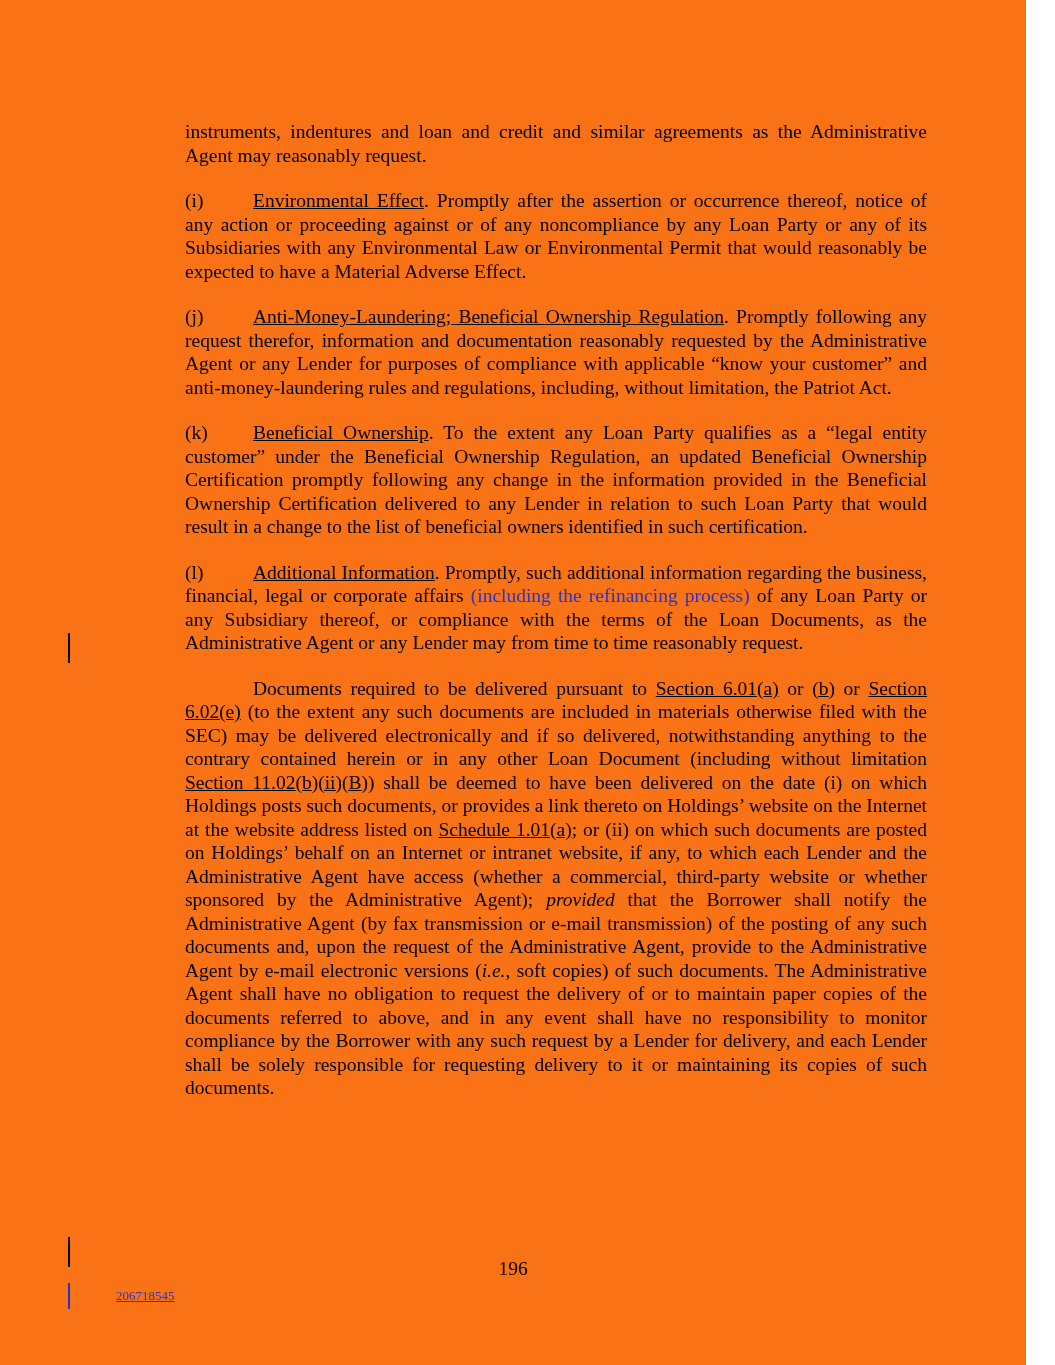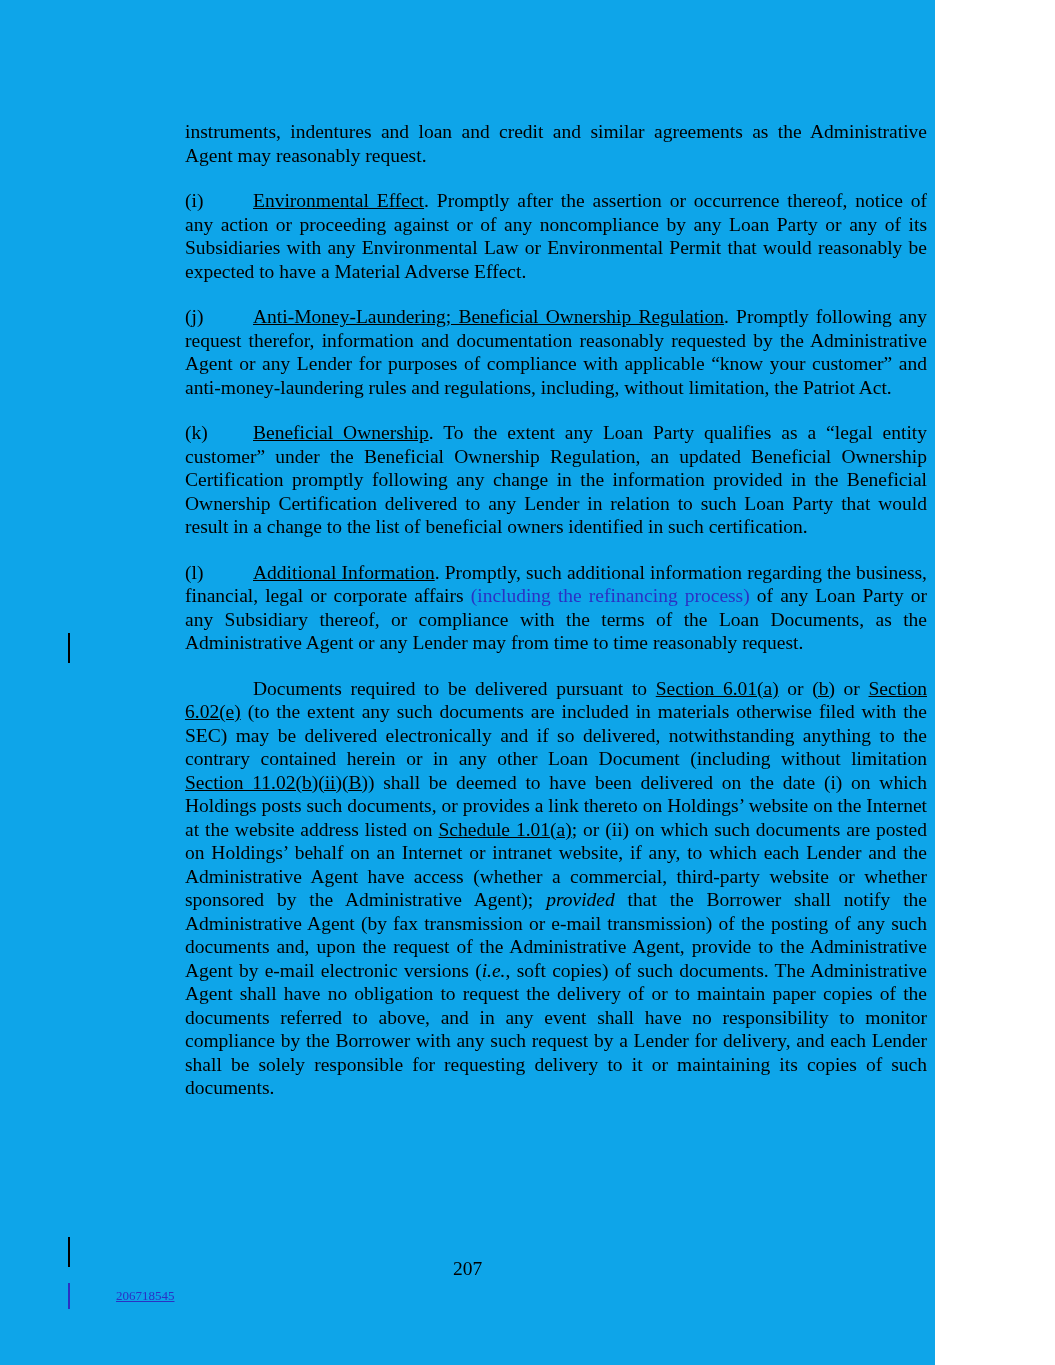--- a/index.html
+++ b/index.html
@@ -2,23 +2,23 @@
 <html><head>
 <meta charset="utf-8">
 <style>
   html, body {
     margin: 0;
     padding: 0;
     background: #ffffff;
   }
   .page {
     position: relative;
-    width: 935px;
+    width: 1026px;
     height: 1365px;
-    background: #0ea5e9;
+    background: #f97316;
     font-family: "Liberation Serif", "DejaVu Serif", serif;
     color: #000000;
     overflow: hidden;
   }
   .content {
     position: absolute;
     left: 185px;
     top: 120px;
     width: 742px;
   }
@@ -107,16 +107,16 @@
     <p>
       <span class="lead-in">(l)</span><span class="u">Additional Information</span><span>. Promptly, such additional information regarding the business, financial, legal or corporate affairs </span><span class="rev">(including the refinancing process)</span><span> of any Loan Party or any Subsidiary thereof, or compliance with the terms of the Loan Documents, as the Administrative Agent or any Lender may from time to time reasonably request.</span>
     </p>
 
     <p>
       <span class="lead-in"></span><span id="delivery-segments"><span>Documents required to be delivered pursuant to </span><span class="u">Section 6.01(a)</span><span> or </span><span class="u">(b)</span><span> or </span><span class="u">Section 6.02(e)</span><span> (to the extent any such documents are included in materials otherwise filed with the SEC) may be delivered electronically and if so delivered, notwithstanding anything to the contrary contained herein or in any other Loan Document (including without limitation </span><span class="u">Section 11.02(b)(ii)(B)</span><span>) shall be deemed to have been delivered on the date (i) on which Holdings posts such documents, or provides a link thereto on Holdings’ website on the Internet at the website address listed on </span><span class="u">Schedule 1.01(a)</span><span>; or (ii) on which such documents are posted on Holdings’ behalf on an Internet or intranet website, if any, to which each Lender and the Administrative Agent have access (whether a commercial, third-party website or whether sponsored by the Administrative Agent); </span><span class="ital">provided</span><span> that the Borrower shall notify the Administrative Agent (by fax transmission or e-mail transmission) of the posting of any such documents and, upon the request of the Administrative Agent, provide to the Administrative Agent by e-mail electronic versions (</span><span class="ital">i.e.</span><span>, soft copies) of such documents. The Administrative Agent shall have no obligation to request the delivery of or to maintain paper copies of the documents referred to above, and in any event shall have no responsibility to monitor compliance by the Borrower with any such request by a Lender for delivery, and each Lender shall be solely responsible for requesting delivery to it or maintaining its copies of such documents.</span></span>
     </p>
 
   </div>
 
-  <div class="page-number">207</div>
+  <div class="page-number">196</div>
   <div class="doc-id">206718545</div>
 
 </div>
 
 </body></html>

